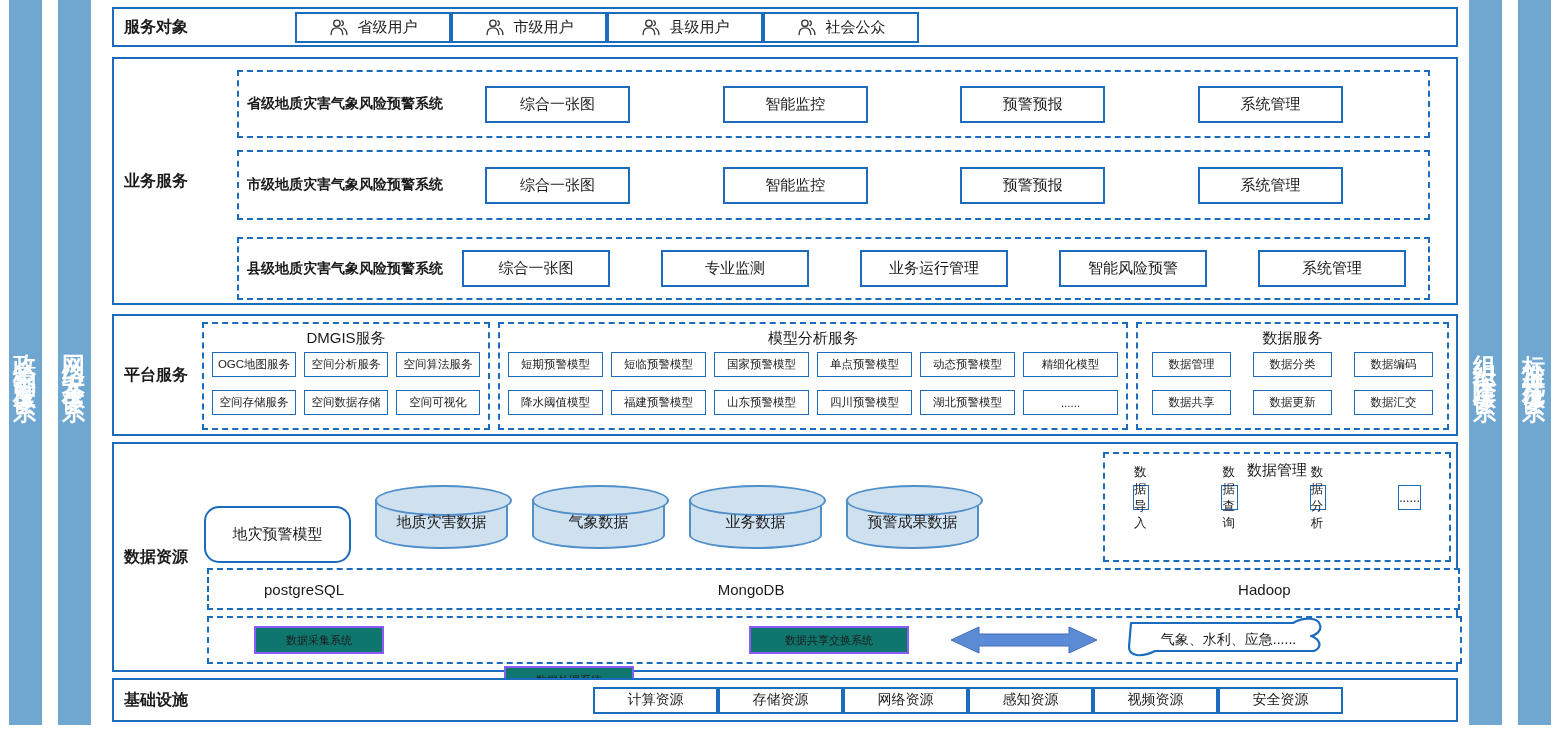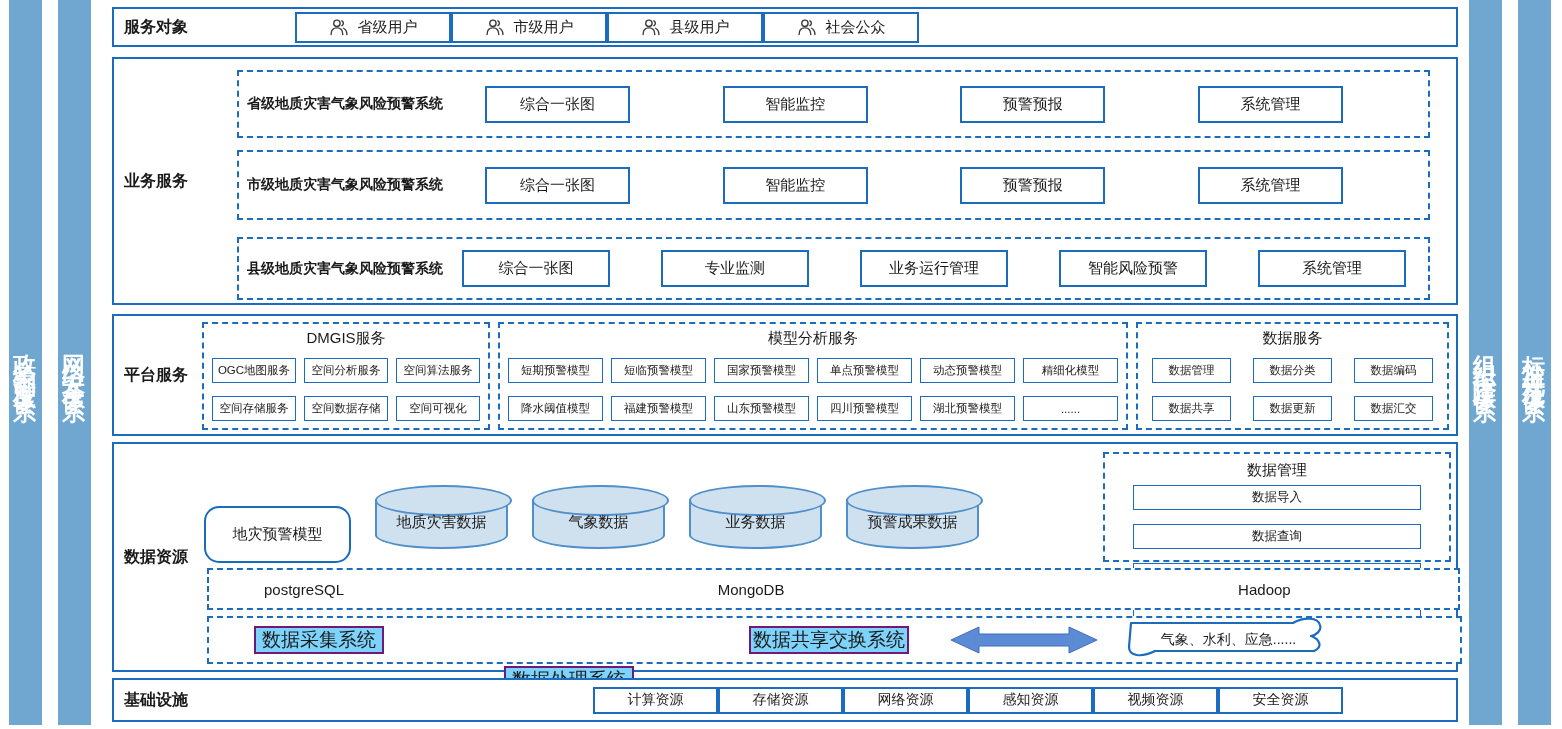--- a/index.html
+++ b/index.html
@@ -40,53 +40,53 @@
   .b3 .mods { left:223px; right:22px; }
   .mod-btn { width:145px; height:37px; border:2px solid #1b6cbe; display:flex;
              align-items:center; justify-content:center; font-size:15px; background:#fff; }
   .b3 .mod-btn { width:148px; }
 
   
   #sec-platform { top:314px; height:122px; }
   .plat-row { position:absolute; left:88px; top:6px; display:flex; gap:8px; }
   .plat-group { height:108px; padding:2px 8px 6px 8px; }
   .plat-group .g-title { text-align:center; font-size:15px; height:24px; line-height:24px; }
-  .g-grid { display:grid; row-gap:13px; margin-top:8px; }
+  .g-grid { display:grid; row-gap:13px; margin-top:2px; }
   .g-item { height:25px; border:1.5px solid #1b6cbe; display:flex; align-items:center;
             justify-content:center; font-size:11.5px; background:#fff; white-space:nowrap; }
   .g-dmgis { width:288px; } .g-dmgis .g-grid { grid-template-columns:repeat(3,1fr); column-gap:8px; }
   .g-model { width:630px; } .g-model .g-grid { grid-template-columns:repeat(6,1fr); column-gap:8px; }
   .g-data  { width:313px; } .g-data .g-grid { grid-template-columns:repeat(3,1fr); column-gap:22px; padding:0 6px; }
 
   
   #sec-data { top:442px; height:230px; }
   .store-row { position:absolute; left:90px; top:26px; display:flex; gap:24px; align-items:center; }
   .model-box { width:147px; height:57px; border:2px solid #1b6cbe; border-radius:15px;
                display:flex; align-items:center; justify-content:center; font-size:15px; background:#fff;margin-top:36px; }
   .cylinder { position:relative; width:133px; height:50px; background:#cfe0ef;
               border:2px solid #4f8fca; border-top:none;
               border-radius:0 0 66px 66px / 0 0 14px 14px; margin-top:14px;
               display:flex; align-items:center; justify-content:center; }
   .cylinder::before { content:""; position:absolute; left:-2px; top:-14px; width:calc(100% + 4px);
               height:27px; background:#cfe0ef; border:2px solid #4f8fca; border-radius:50%; }
   .cylinder span { position:relative; z-index:1; font-size:15px; white-space:nowrap; }
   .dm-box { position:absolute; right:5px; top:8px; width:348px; height:110px; padding:4px 28px; }
   .dm-title { text-align:center; font-size:15px; height:24px; line-height:24px; }
-  .dm-grid { display:grid; grid-template-columns:1fr; column-gap:72px; row-gap:14px; margin-top:3px; }
+  .dm-grid { display:grid; grid-template-columns:1fr 1fr 1fr 1fr; column-gap:72px; row-gap:14px; margin-top:3px; }
   .dm-item { height:25px; border:1.5px solid #1b6cbe; display:flex; align-items:center;
              justify-content:center; font-size:12.5px; background:#fff; }
   .db-row { position:absolute; left:93px; top:124px; width:1253px; height:42px; }
   .db-name { position:absolute; top:50%; transform:translateY(-50%); font-size:15px; }
   .db-name.d0 { left:55px; }
   .db-name.d1 { left:43.4%; transform:translate(-50%,-50%); }
   .db-name.d2 { left:84.5%; transform:translate(-50%,-50%); }
   .sysx-row { position:absolute; left:93px; top:172px; width:1255px; height:48px; }
   .sysx-box { position:absolute; top:50%; transform:translateY(-50%); height:28px;
-              border:2px solid #701a75; display:flex; align-items:center; justify-content:center;
-              font-size:19px; background:#7dd3fc; white-space:nowrap; }
+              border:2px solid #8b5cf6; display:flex; align-items:center; justify-content:center;
+              font-size:11px; background:#0f766e; white-space:nowrap; }
   .sx0 { left:45px; width:130px; } .sx1 { left:295px; width:130px;margin-top:40px; } .sx2 { left:540px; width:160px; }
   .dbl-arrow { position:absolute; left:740px; top:50%; transform:translateY(-50%); }
   .ext-shape { position:absolute; left:912px; top:50%; transform:translateY(-50%); }
   .ext-shape .ext-label { position:absolute; inset:0; display:flex; align-items:center;
               justify-content:center; font-size:14px; white-space:nowrap; }
 
   
   #sec-infra { top:678px; height:44px; }
   .infra-row { position:absolute; top:0; bottom:0; left:204px; right:113px;
                display:flex; justify-content:flex-end; align-items:center; }

